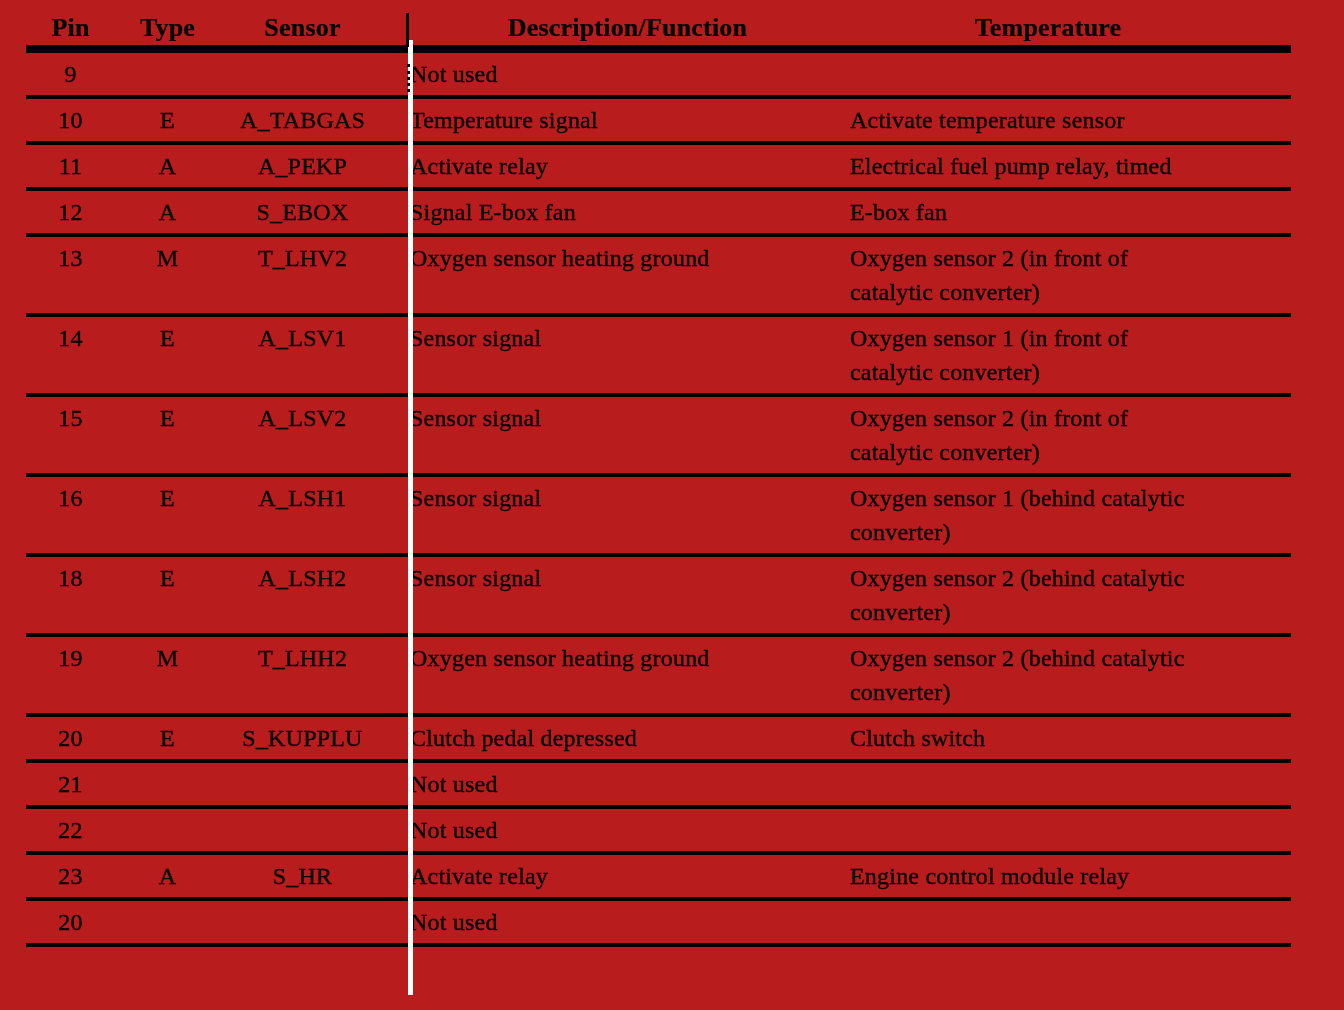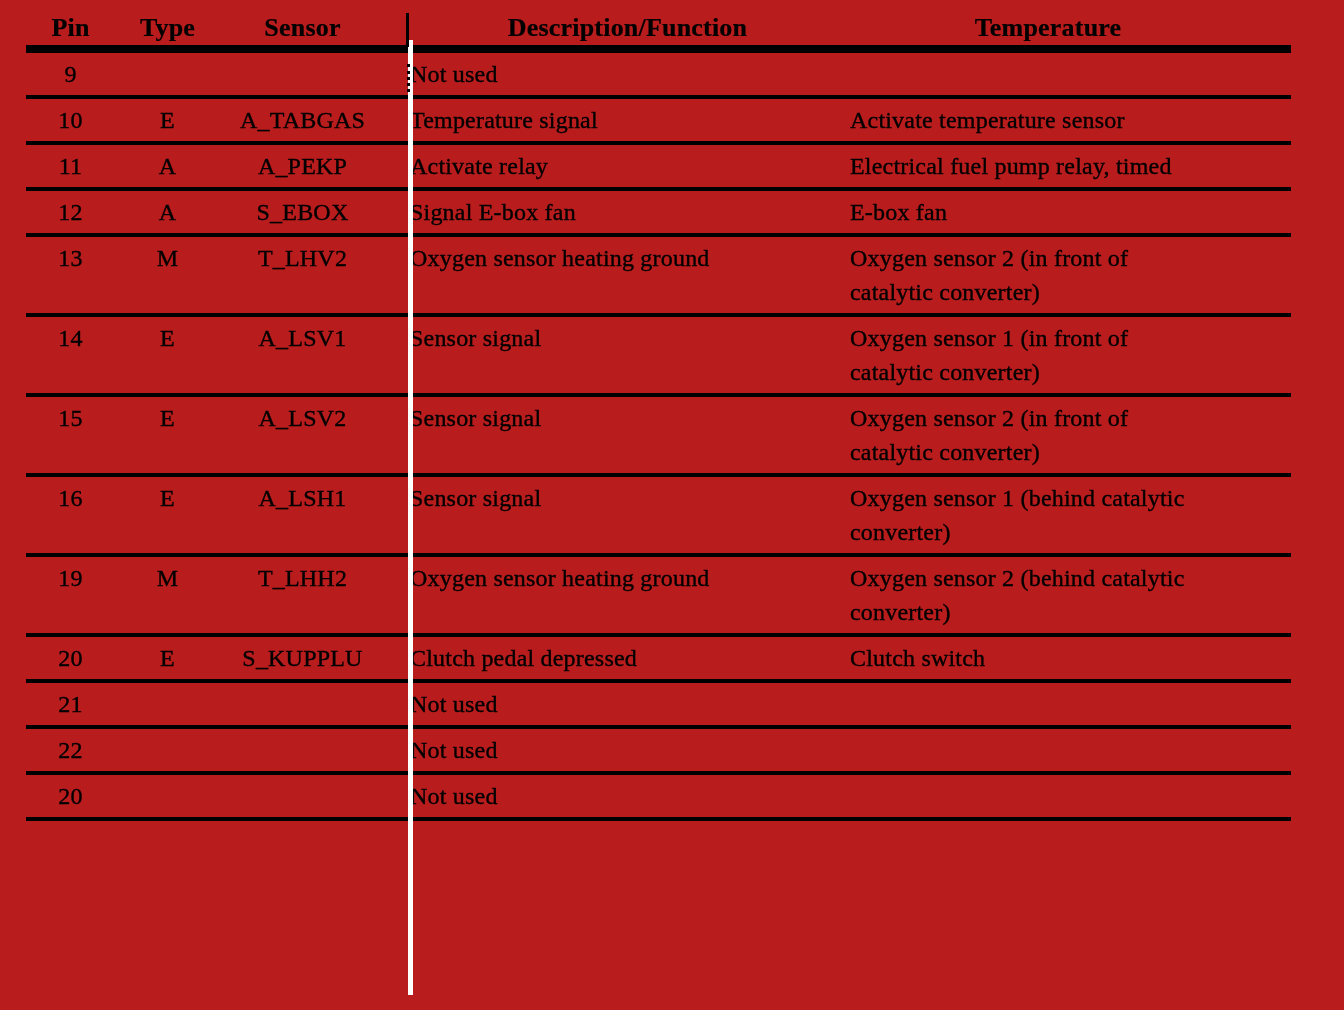--- a/index.html
+++ b/index.html
@@ -159,20 +159,28 @@
         </tr>
         <tr>
           <td class="col-0">16</td>
           <td class="col-1">E</td>
           <td class="col-2">A_LSH1</td>
           <td class="col-3">Sensor signal</td>
           <td class="col-4">Oxygen sensor 1 (behind catalytic
 converter)</td>
         </tr>
         <tr>
+          <td class="col-0">18</td>
+          <td class="col-1">E</td>
+          <td class="col-2">A_LSH2</td>
+          <td class="col-3">Sensor signal</td>
+          <td class="col-4">Oxygen sensor 2 (behind catalytic
+converter)</td>
+        </tr>
+        <tr>
           <td class="col-0">19</td>
           <td class="col-1">M</td>
           <td class="col-2">T_LHH2</td>
           <td class="col-3">Oxygen sensor heating ground</td>
           <td class="col-4">Oxygen sensor 2 (behind catalytic
 converter)</td>
         </tr>
         <tr>
           <td class="col-0">20</td>
           <td class="col-1">E</td>
@@ -188,20 +196,27 @@
           <td class="col-4"></td>
         </tr>
         <tr>
           <td class="col-0">22</td>
           <td class="col-1"></td>
           <td class="col-2"></td>
           <td class="col-3">Not used</td>
           <td class="col-4"></td>
         </tr>
         <tr>
+          <td class="col-0">23</td>
+          <td class="col-1">A</td>
+          <td class="col-2">S_HR</td>
+          <td class="col-3">Activate relay</td>
+          <td class="col-4">Engine control module relay</td>
+        </tr>
+        <tr>
           <td class="col-0">20</td>
           <td class="col-1"></td>
           <td class="col-2"></td>
           <td class="col-3">Not used</td>
           <td class="col-4"></td>
         </tr>
       </tbody>
   </table>
 
   <div class="rule-gap"></div>

